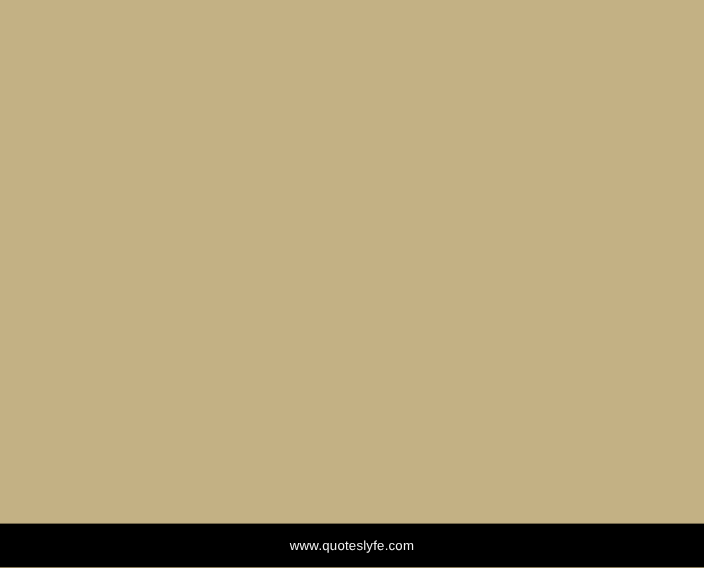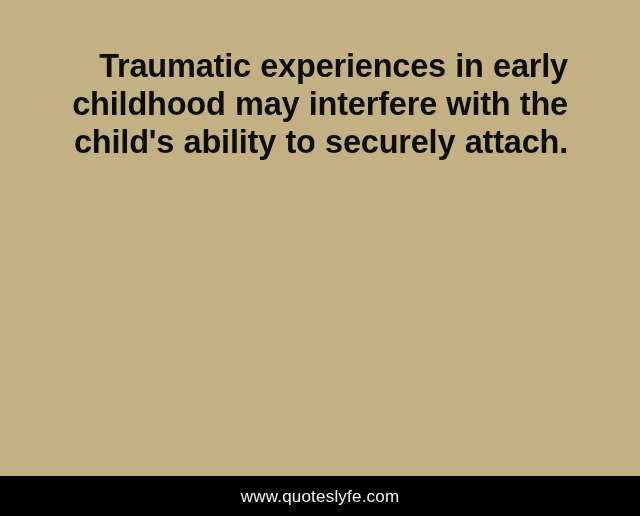--- a/index.html
+++ b/index.html
@@ -57,33 +57,32 @@
     background: #000000;
     display: flex;
     align-items: center;
     justify-content: center;
   }
 
   .site-footer-url {
     color: #f2f2f2;
     font-family: "Liberation Sans", sans-serif;
     font-weight: 400;
-    font-size: 17px;
+    font-size: 12px;
     letter-spacing: 0.2px;
     line-height: 1;
   }
 </style>
 </head>
 <body>
 
 <div class="quote-card">
 
   <div class="quote-body">
 
-    <p class="quote-text">Traumatic experiences in early childhood may interfere with the child's ability to securely attach.</p>
 
     <div class="quote-gap"></div>
 
 
   </div>
 
   <div class="site-footer">
     <span class="site-footer-url">www.quoteslyfe.com</span>
   </div>
 

